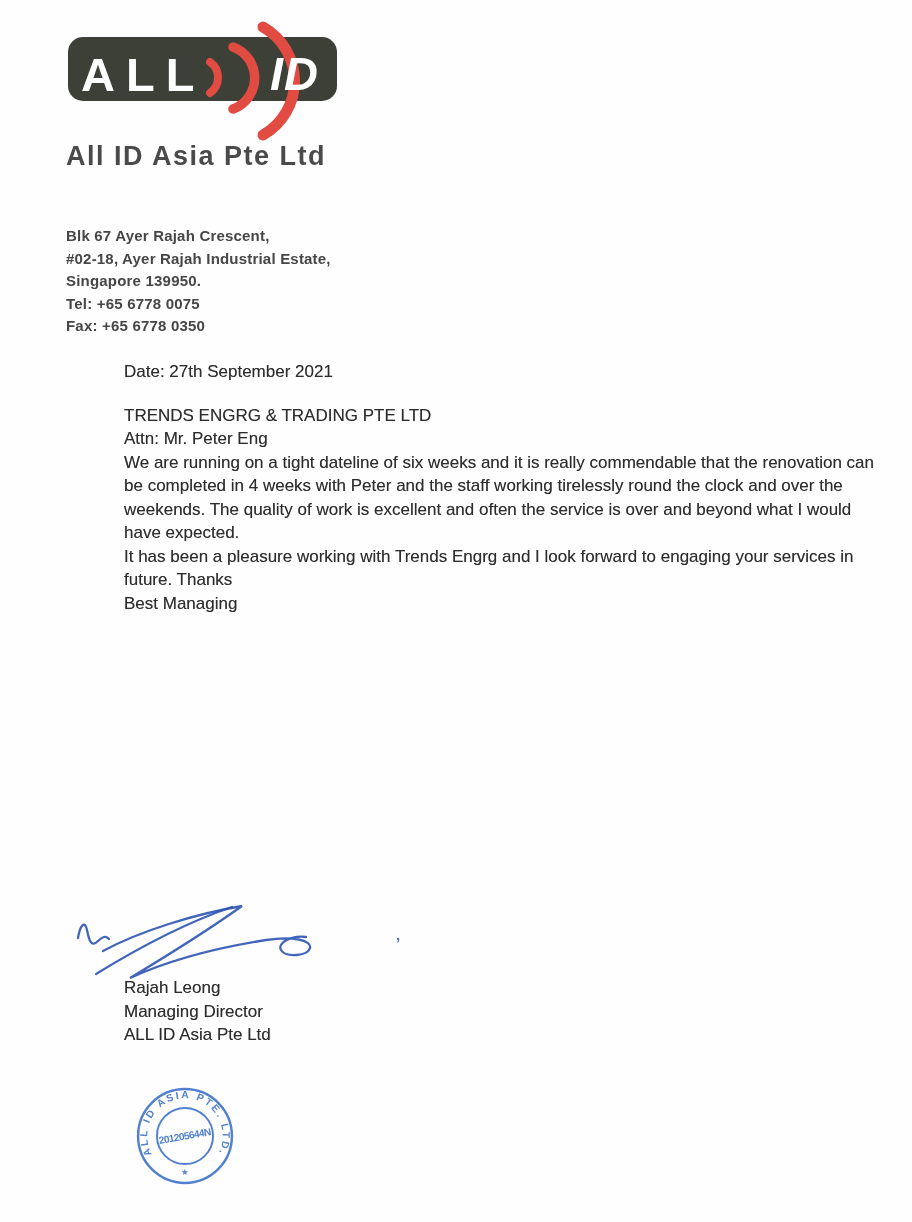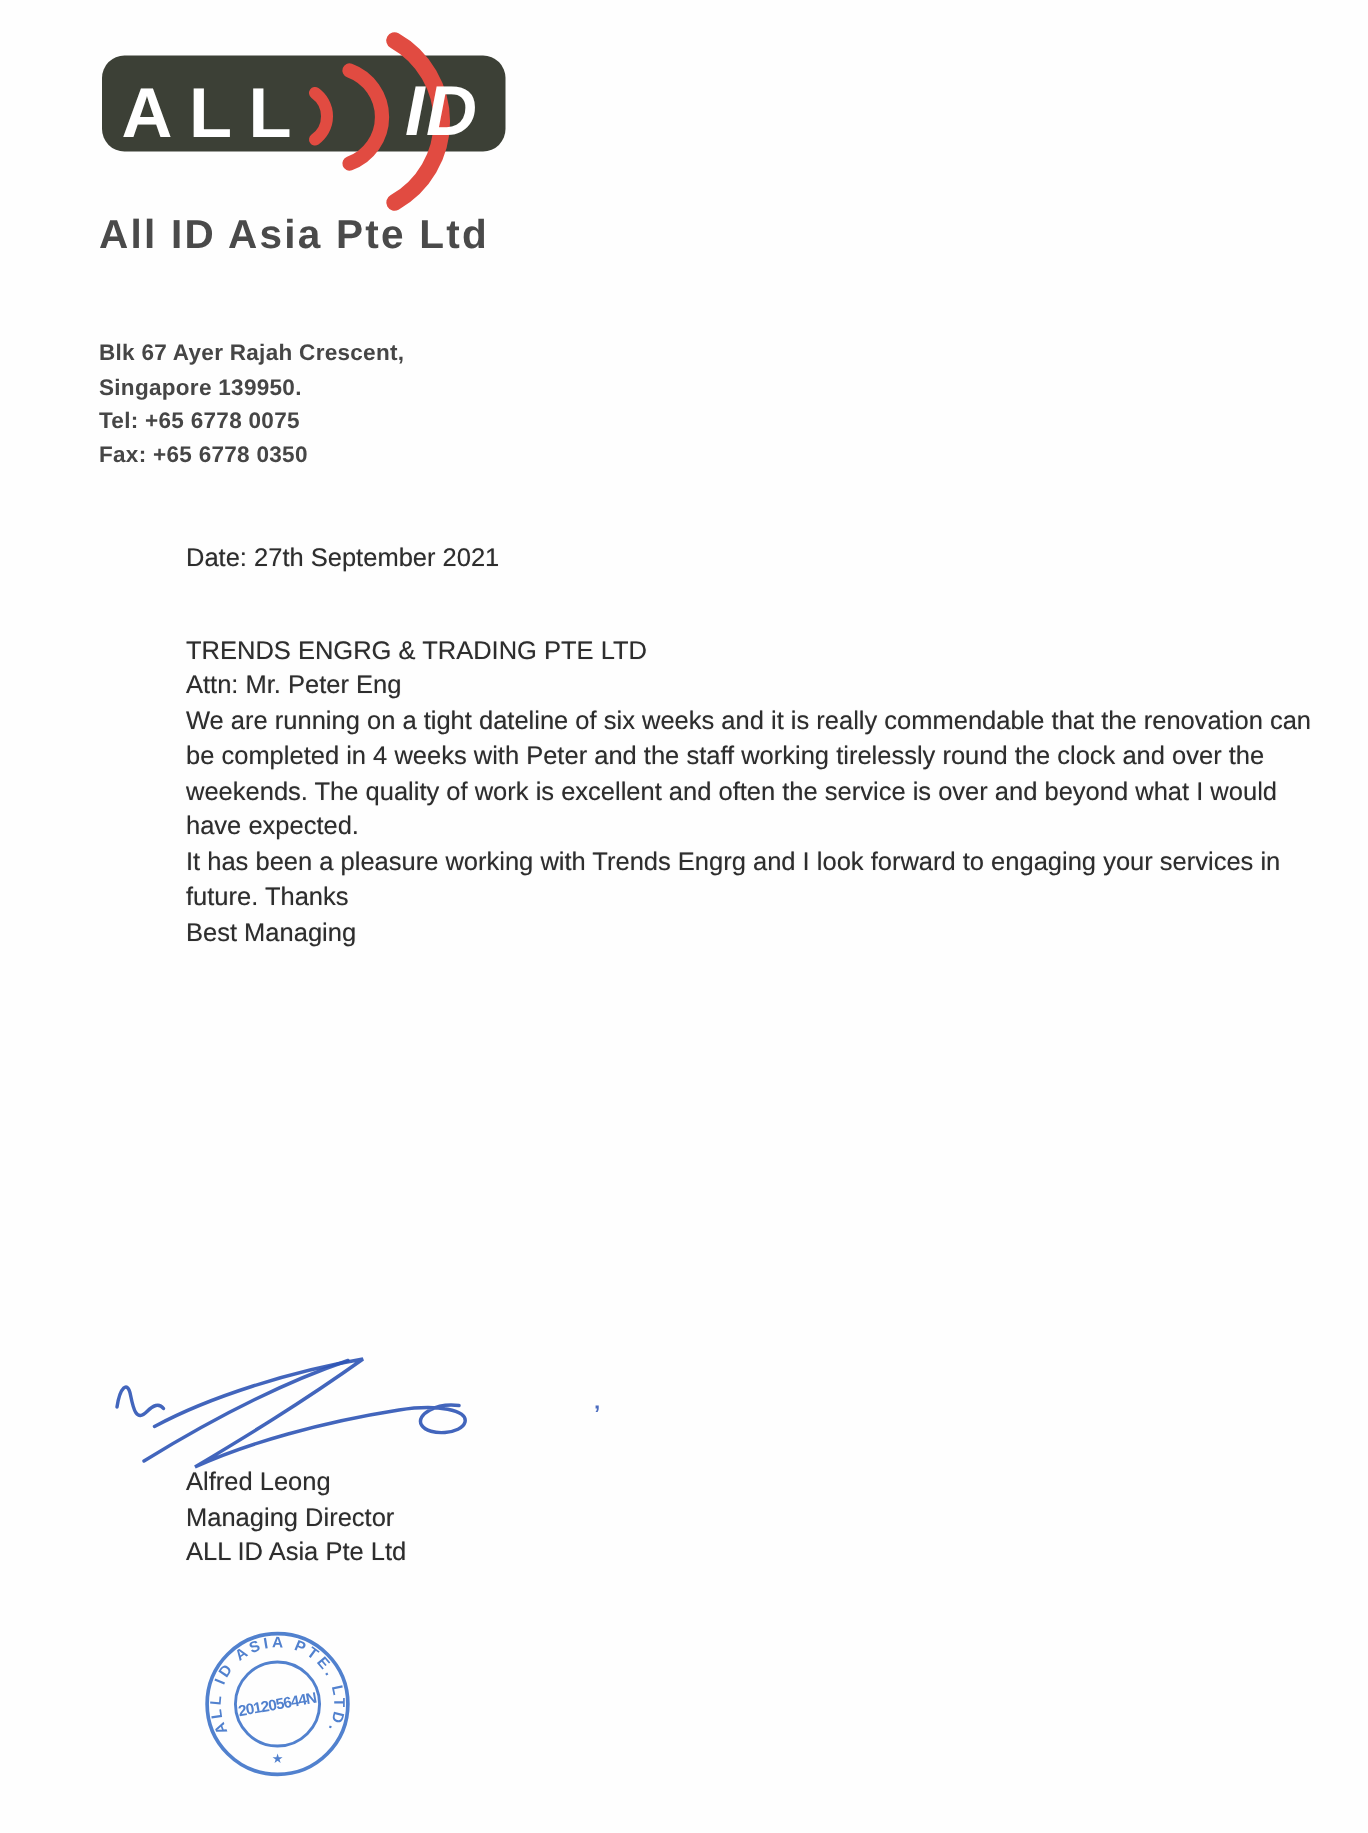--- a/index.html
+++ b/index.html
@@ -41,21 +41,21 @@
   .address{position:absolute;left:66px;top:179px;color:#464646;margin-top:46px;}
   .address div{font-size:15px;font-weight:bold;line-height:22.5px;letter-spacing:.2px;}
 
   
   .body-flow{
     position:absolute;left:124px;top:360px;width:757px;
     font-size:17px;color:var(--text-dark);line-height:23.5px;
     text-shadow:0 0 .5px rgba(70,70,70,.55);
   }
   .body-flow p{margin:0;}
-  .mt{margin-top:38px;}
+  .mt{margin-top:20px;}
   .mt-subject{margin-top:26px;}
   .mt-close{margin-top:94px;}
 
   
   .signature-svg{position:absolute;left:70px;top:898px;width:250px;height:100px;overflow:visible;}
   .sig-stroke{fill:none;stroke:var(--ink-blue);stroke-width:2.3;stroke-linecap:round;opacity:.9;}
   .ink-dot{
     position:absolute;left:396px;top:934px;width:5px;height:11px;
     color:var(--ink-blue);font-size:15px;font-weight:bold;opacity:.85;
   }
@@ -85,20 +85,21 @@
       <path class="logo-arc" d="M10,40 A19,19 0 0 1 10,71" stroke-width="8"></path>
       <path class="logo-arc" d="M33,25 A33,33 0 0 1 33,87" stroke-width="9.5"></path>
       <path class="logo-arc" d="M63,5 A62,62 0 0 1 63,113" stroke-width="11"></path>
     </svg>
     <span class="logo-id">ID</span>
   </div>
 
   <div class="company-name">All ID Asia Pte Ltd</div>
   <div class="address">
     <div>Blk 67 Ayer Rajah Crescent,</div>
+    <div>#02-18, Ayer Rajah Industrial Estate,</div>
     <div>Singapore 139950.</div>
     <div>Tel: +65 6778 0075</div>
     <div>Fax: +65 6778 0350</div>
   </div>
 
   <div class="body-flow">
     <p>Date: 27th September 2021</p>
     <div class="mt">
       <p>TRENDS ENGRG &amp; TRADING PTE LTD</p>
       <p>Attn: Mr. Peter Eng</p>
@@ -109,21 +110,21 @@
   </div>
 
   <svg class="signature-svg" viewBox="0 0 250 100">
     <path class="sig-stroke" d="M8,40 C10,27 15,22 17,32 C19,42 21,50 28,43 C32,39 36,37 39,41"></path>
     <path class="sig-stroke" d="M33,53 C70,33 125,16 172,8 C130,38 90,62 60,80 C95,64 145,50 196,42 C222,38 242,42 240,50 C238,58 216,60 211,52 C207,45 221,37 236,39"></path>
     <path class="sig-stroke" d="M26,76 C65,52 115,25 162,9"></path>
   </svg>
   <div class="ink-dot">’</div>
 
   <div class="signer">
-    <div>Alfred Leong</div>
+    <div>Rajah Leong</div>
     <div>Managing Director</div>
     <div>ALL ID Asia Pte Ltd</div>
   </div>
 
   <svg class="stamp-svg" viewBox="0 0 100 100">
     <circle class="stamp-ring" cx="50" cy="50" r="46" stroke-width="2.4"></circle>
     <circle class="stamp-ring" cx="50" cy="50" r="27.5" stroke-width="1.9"></circle>
     <path id="stamp-arc" d="M28.8,80.3 A37,37 0 1 1 71.2,80.3" fill="none"></path>
     <text class="stamp-text" font-size="10" letter-spacing="2.2">
       <textPath href="#stamp-arc" startOffset="50%" text-anchor="middle">ALL ID ASIA PTE. LTD.</textPath>

